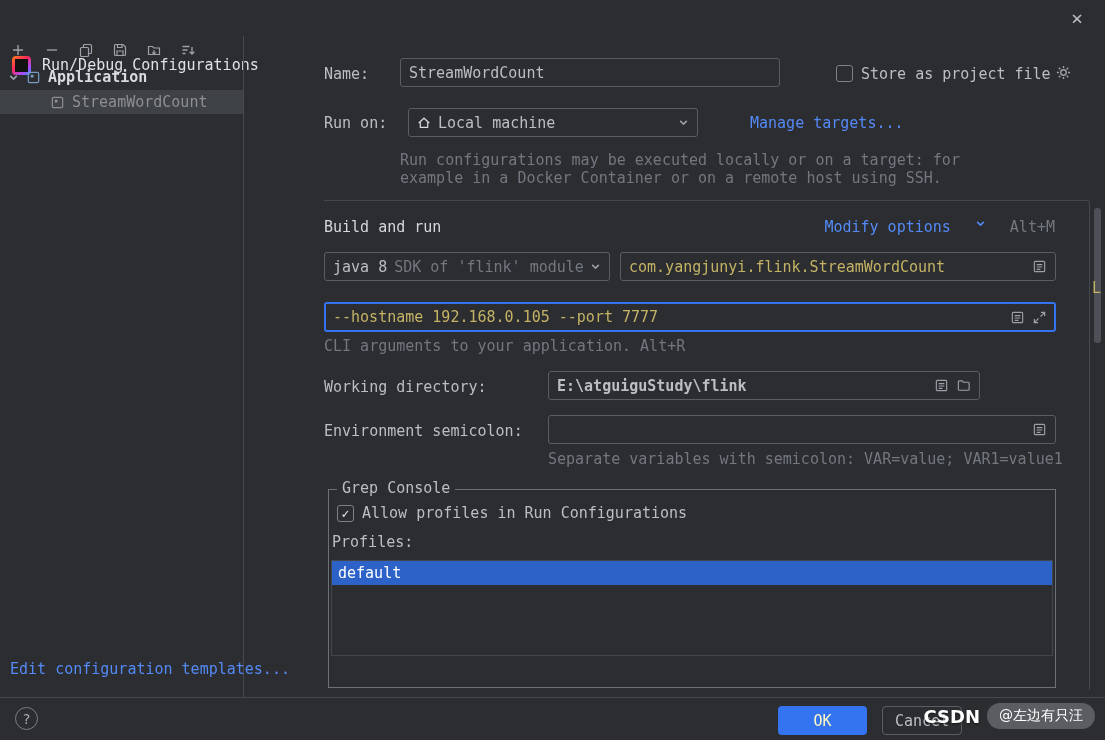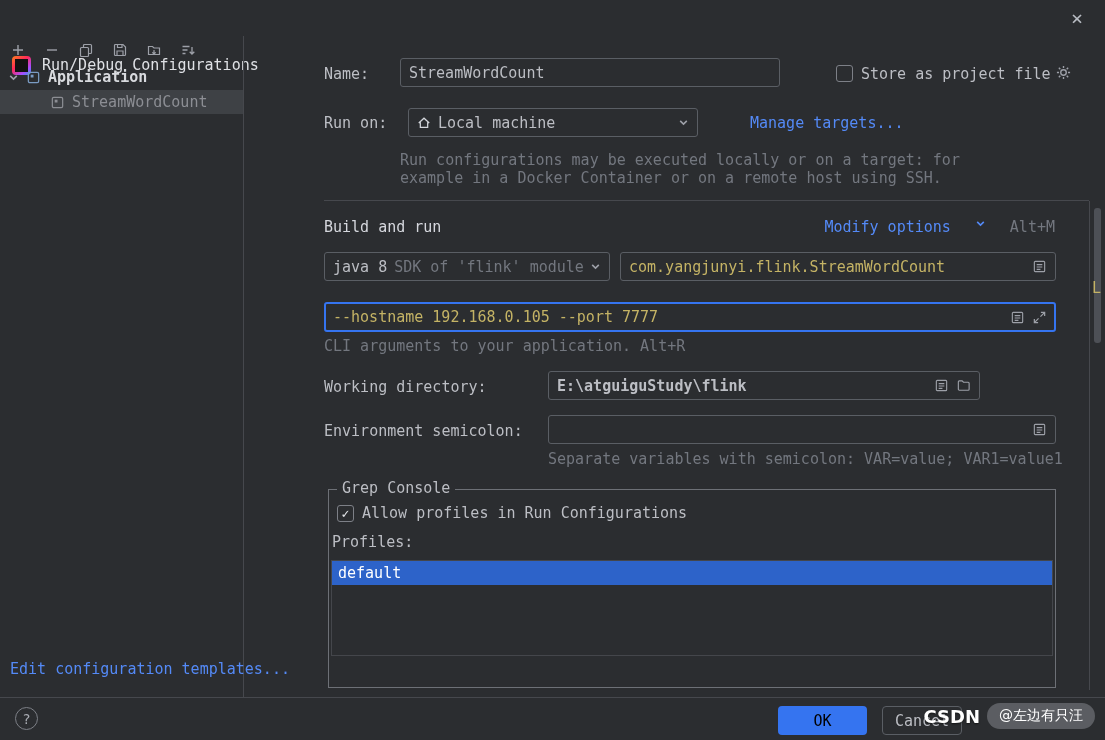--- a/index.html
+++ b/index.html
@@ -59,21 +59,21 @@
   .profile-row{ height:24px; background:#2d63c9; color:#ffffff; display:flex; align-items:center;
                 padding:0 6px; cursor:pointer; }
 
   
   .footer-sep{ position:absolute; left:0; top:697px; width:1105px; height:1px; background:#46484d; }
   .help-btn{ position:absolute; left:15px; top:707px; width:23px; height:23px; border:1.6px solid #7d8087;
              border-radius:50%; display:flex; align-items:center; justify-content:center; color:#a7aab1;
              font-size:14px; cursor:pointer; }
   .btn{ position:absolute; top:706px; height:29px; border-radius:4px; display:flex; align-items:center;
         justify-content:center; cursor:pointer; }
-  .btn-primary{ left:778px; width:89px; background:#3574f0; color:#000000; }
+  .btn-primary{ left:778px; width:89px; background:#3574f0; color:#fef9c3; }
   .btn-secondary{ left:882px; width:80px; border:1px solid #5a5e64; background:#2b2d30; color:#bcbec4; }
 
   
   .wm{ position:absolute; top:703px; right:10px; display:flex; align-items:center; gap:7px; z-index:20;
        font-family:"DejaVu Sans","Liberation Sans",sans-serif; }
   .wm-brand{ font-weight:bold; font-size:18px; color:#fff; text-shadow:0 1px 2px rgba(0,0,0,.55); }
   .wm-pill{ background:rgba(98,100,105,.88); border-radius:15px; padding:4px 12px; color:#fff; font-size:14px; }
 
   
   .scroll-line{ position:absolute; left:1089px; top:201px; width:1px; height:489px; background:#46484d; }

